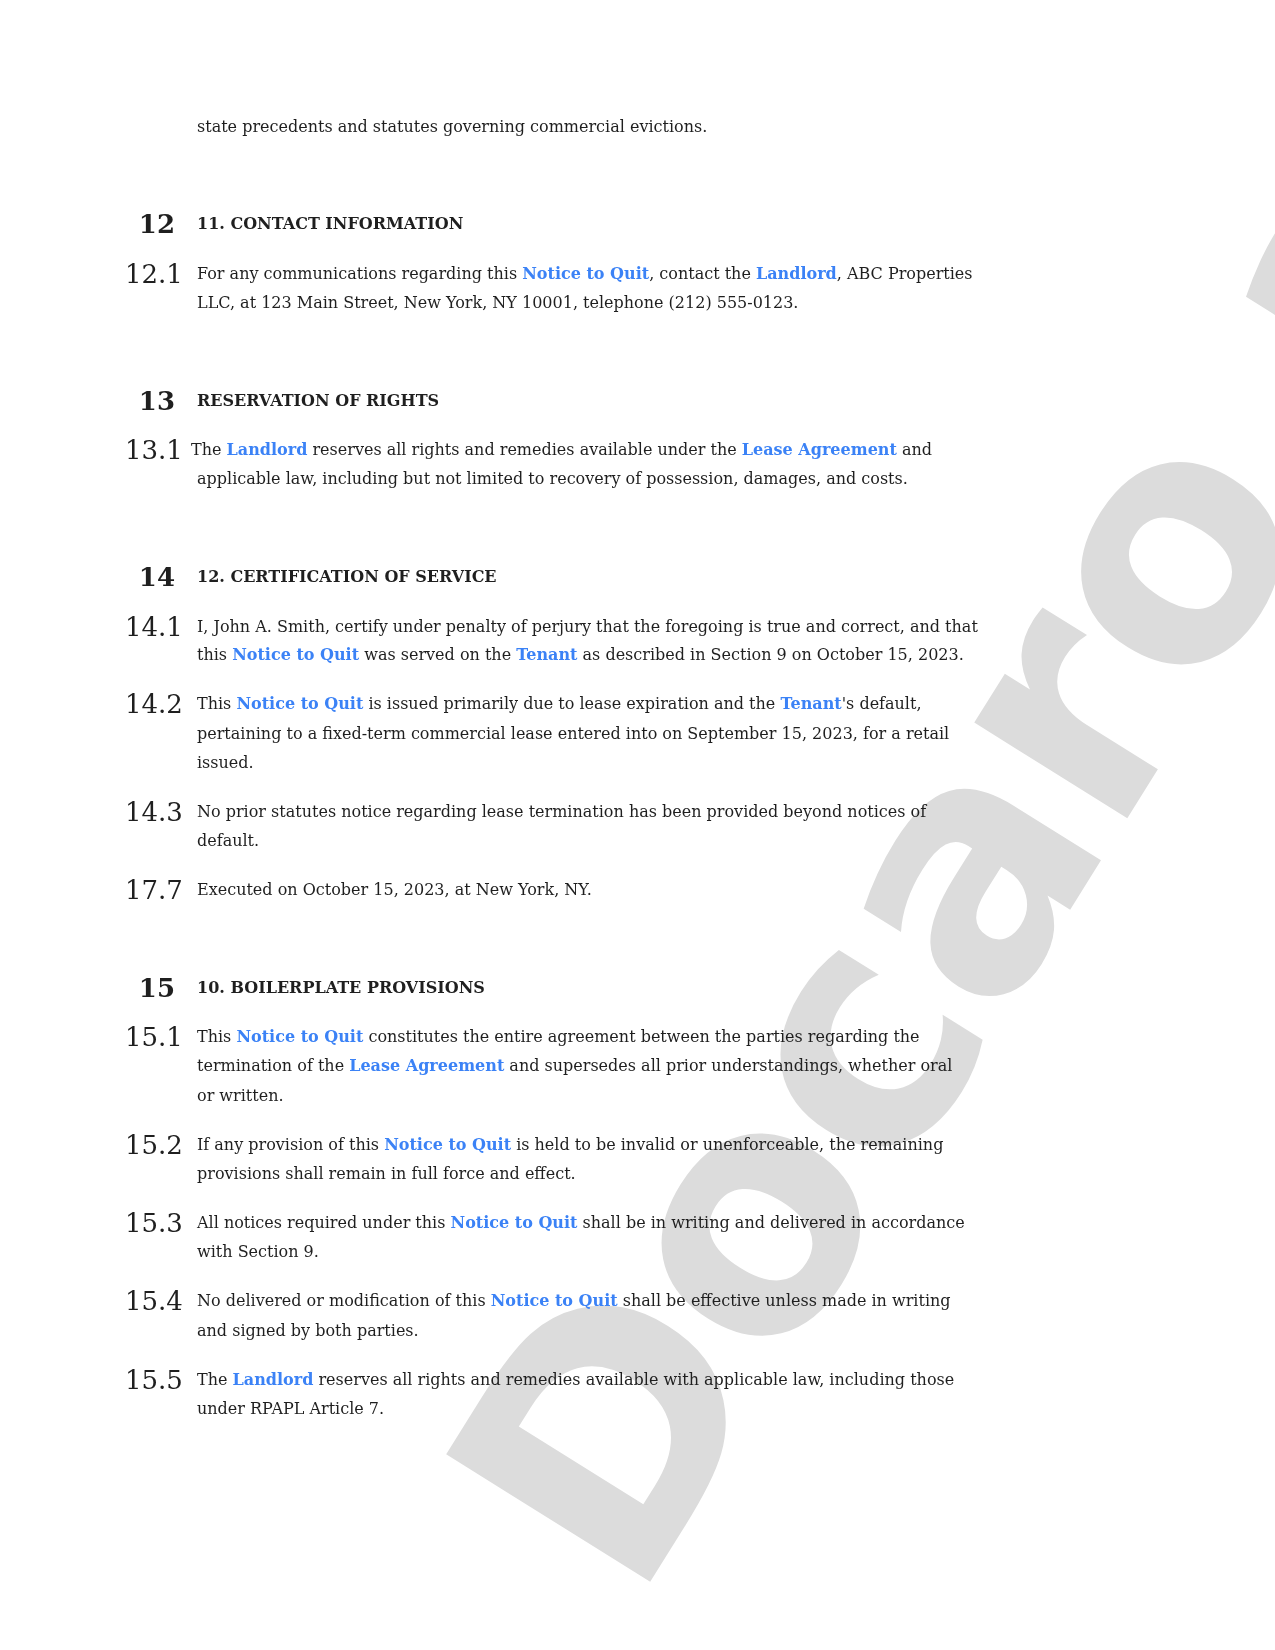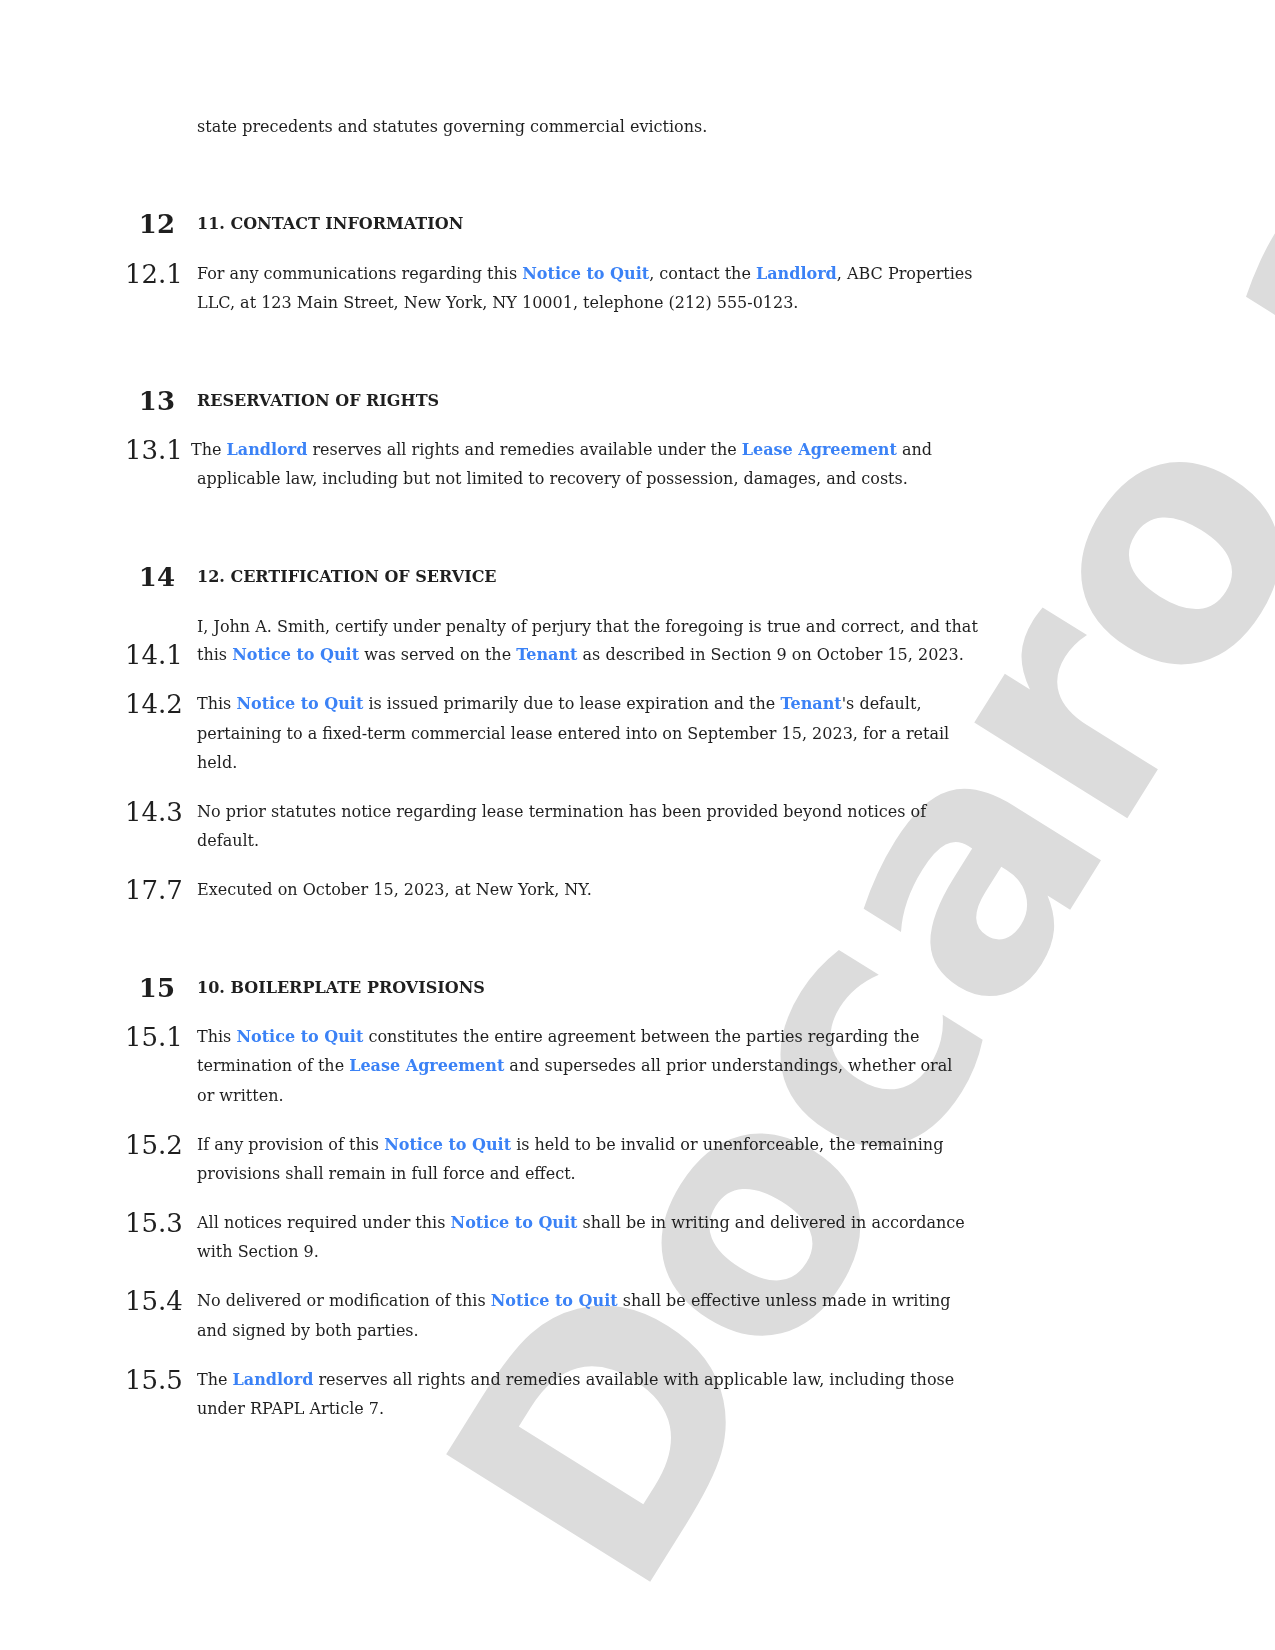--- a/index.html
+++ b/index.html
@@ -35,28 +35,28 @@
     <div class="num head" style="left:125px;top:386px">13</div>
     <div class="line head" style="left:197px;top:386px">RESERVATION OF RIGHTS</div>
 
     <div class="num" style="left:125px;top:435px">13.1</div>
     <div class="line" style="left:191px;top:435px"><span>The </span><b>Landlord</b><span> reserves all rights and remedies available under the </span><b>Lease Agreement</b><span> and</span></div>
     <div class="line" style="left:197px;top:464px">applicable law, including but not limited to recovery of possession, damages, and costs.</div>
 
     <div class="num head" style="left:125px;top:562px">14</div>
     <div class="line head" style="left:197px;top:562px">12. CERTIFICATION OF SERVICE</div>
 
-    <div class="num" style="left:125px;top:640px">14.1</div>
+    <div class="num" style="left:125px;top:612px">14.1</div>
     <div class="line" style="left:197px;top:612px">I, John A. Smith, certify under penalty of perjury that the foregoing is true and correct, and that</div>
     <div class="line" style="left:197px;top:640px"><span>this </span><b>Notice to Quit</b><span> was served on the </span><b>Tenant</b><span> as described in Section 9 on October 15, 2023.</span></div>
 
     <div class="num" style="left:125px;top:689px">14.2</div>
     <div class="line" style="left:197px;top:689px"><span>This </span><b>Notice to Quit</b><span> is issued primarily due to lease expiration and the </span><b>Tenant</b><span>'s default,</span></div>
     <div class="line" style="left:197px;top:719px">pertaining to a fixed-term commercial lease entered into on September 15, 2023, for a retail</div>
-    <div class="line" style="left:197px;top:748px">held.</div>
+    <div class="line" style="left:197px;top:748px">issued.</div>
 
     <div class="num" style="left:125px;top:797px">14.3</div>
     <div class="line" style="left:197px;top:797px">No prior statutes notice regarding lease termination has been provided beyond notices of</div>
     <div class="line" style="left:197px;top:826px">default.</div>
 
     <div class="num" style="left:125px;top:875px">17.7</div>
     <div class="line" style="left:197px;top:875px">Executed on October 15, 2023, at New York, NY.</div>
 
     <div class="num head" style="left:125px;top:973px">15</div>
     <div class="line head" style="left:197px;top:973px">10. BOILERPLATE PROVISIONS</div>

